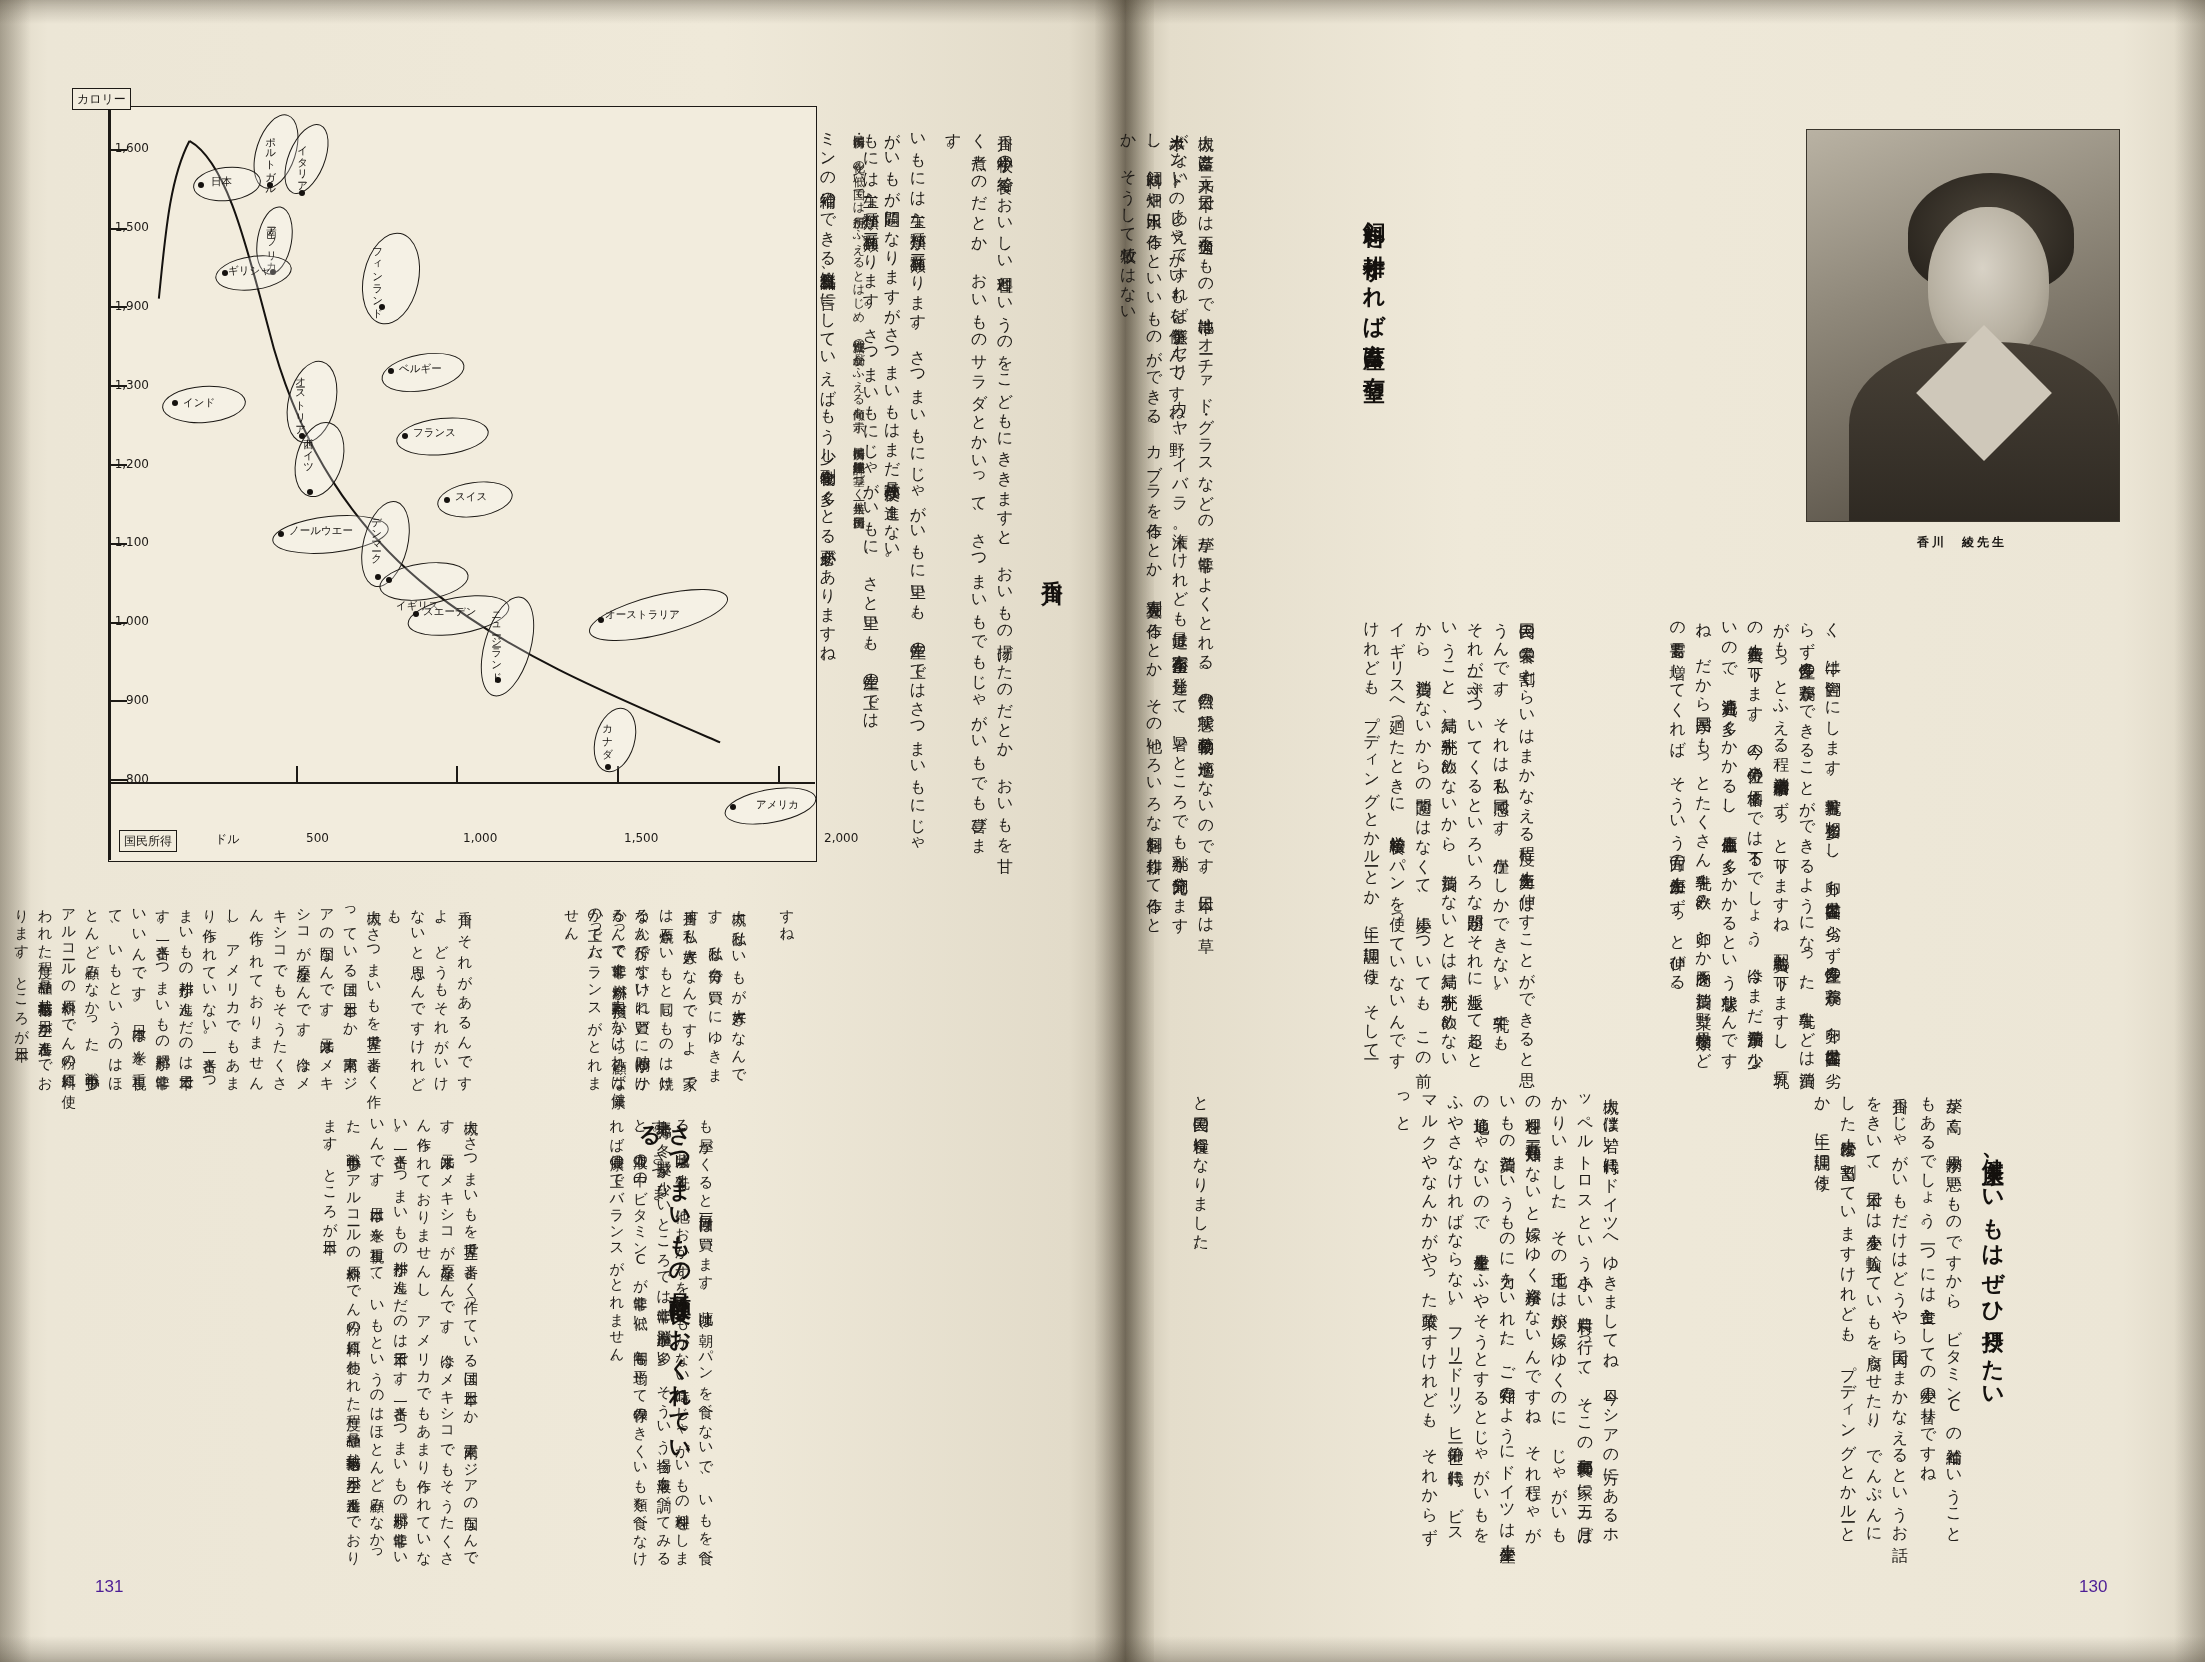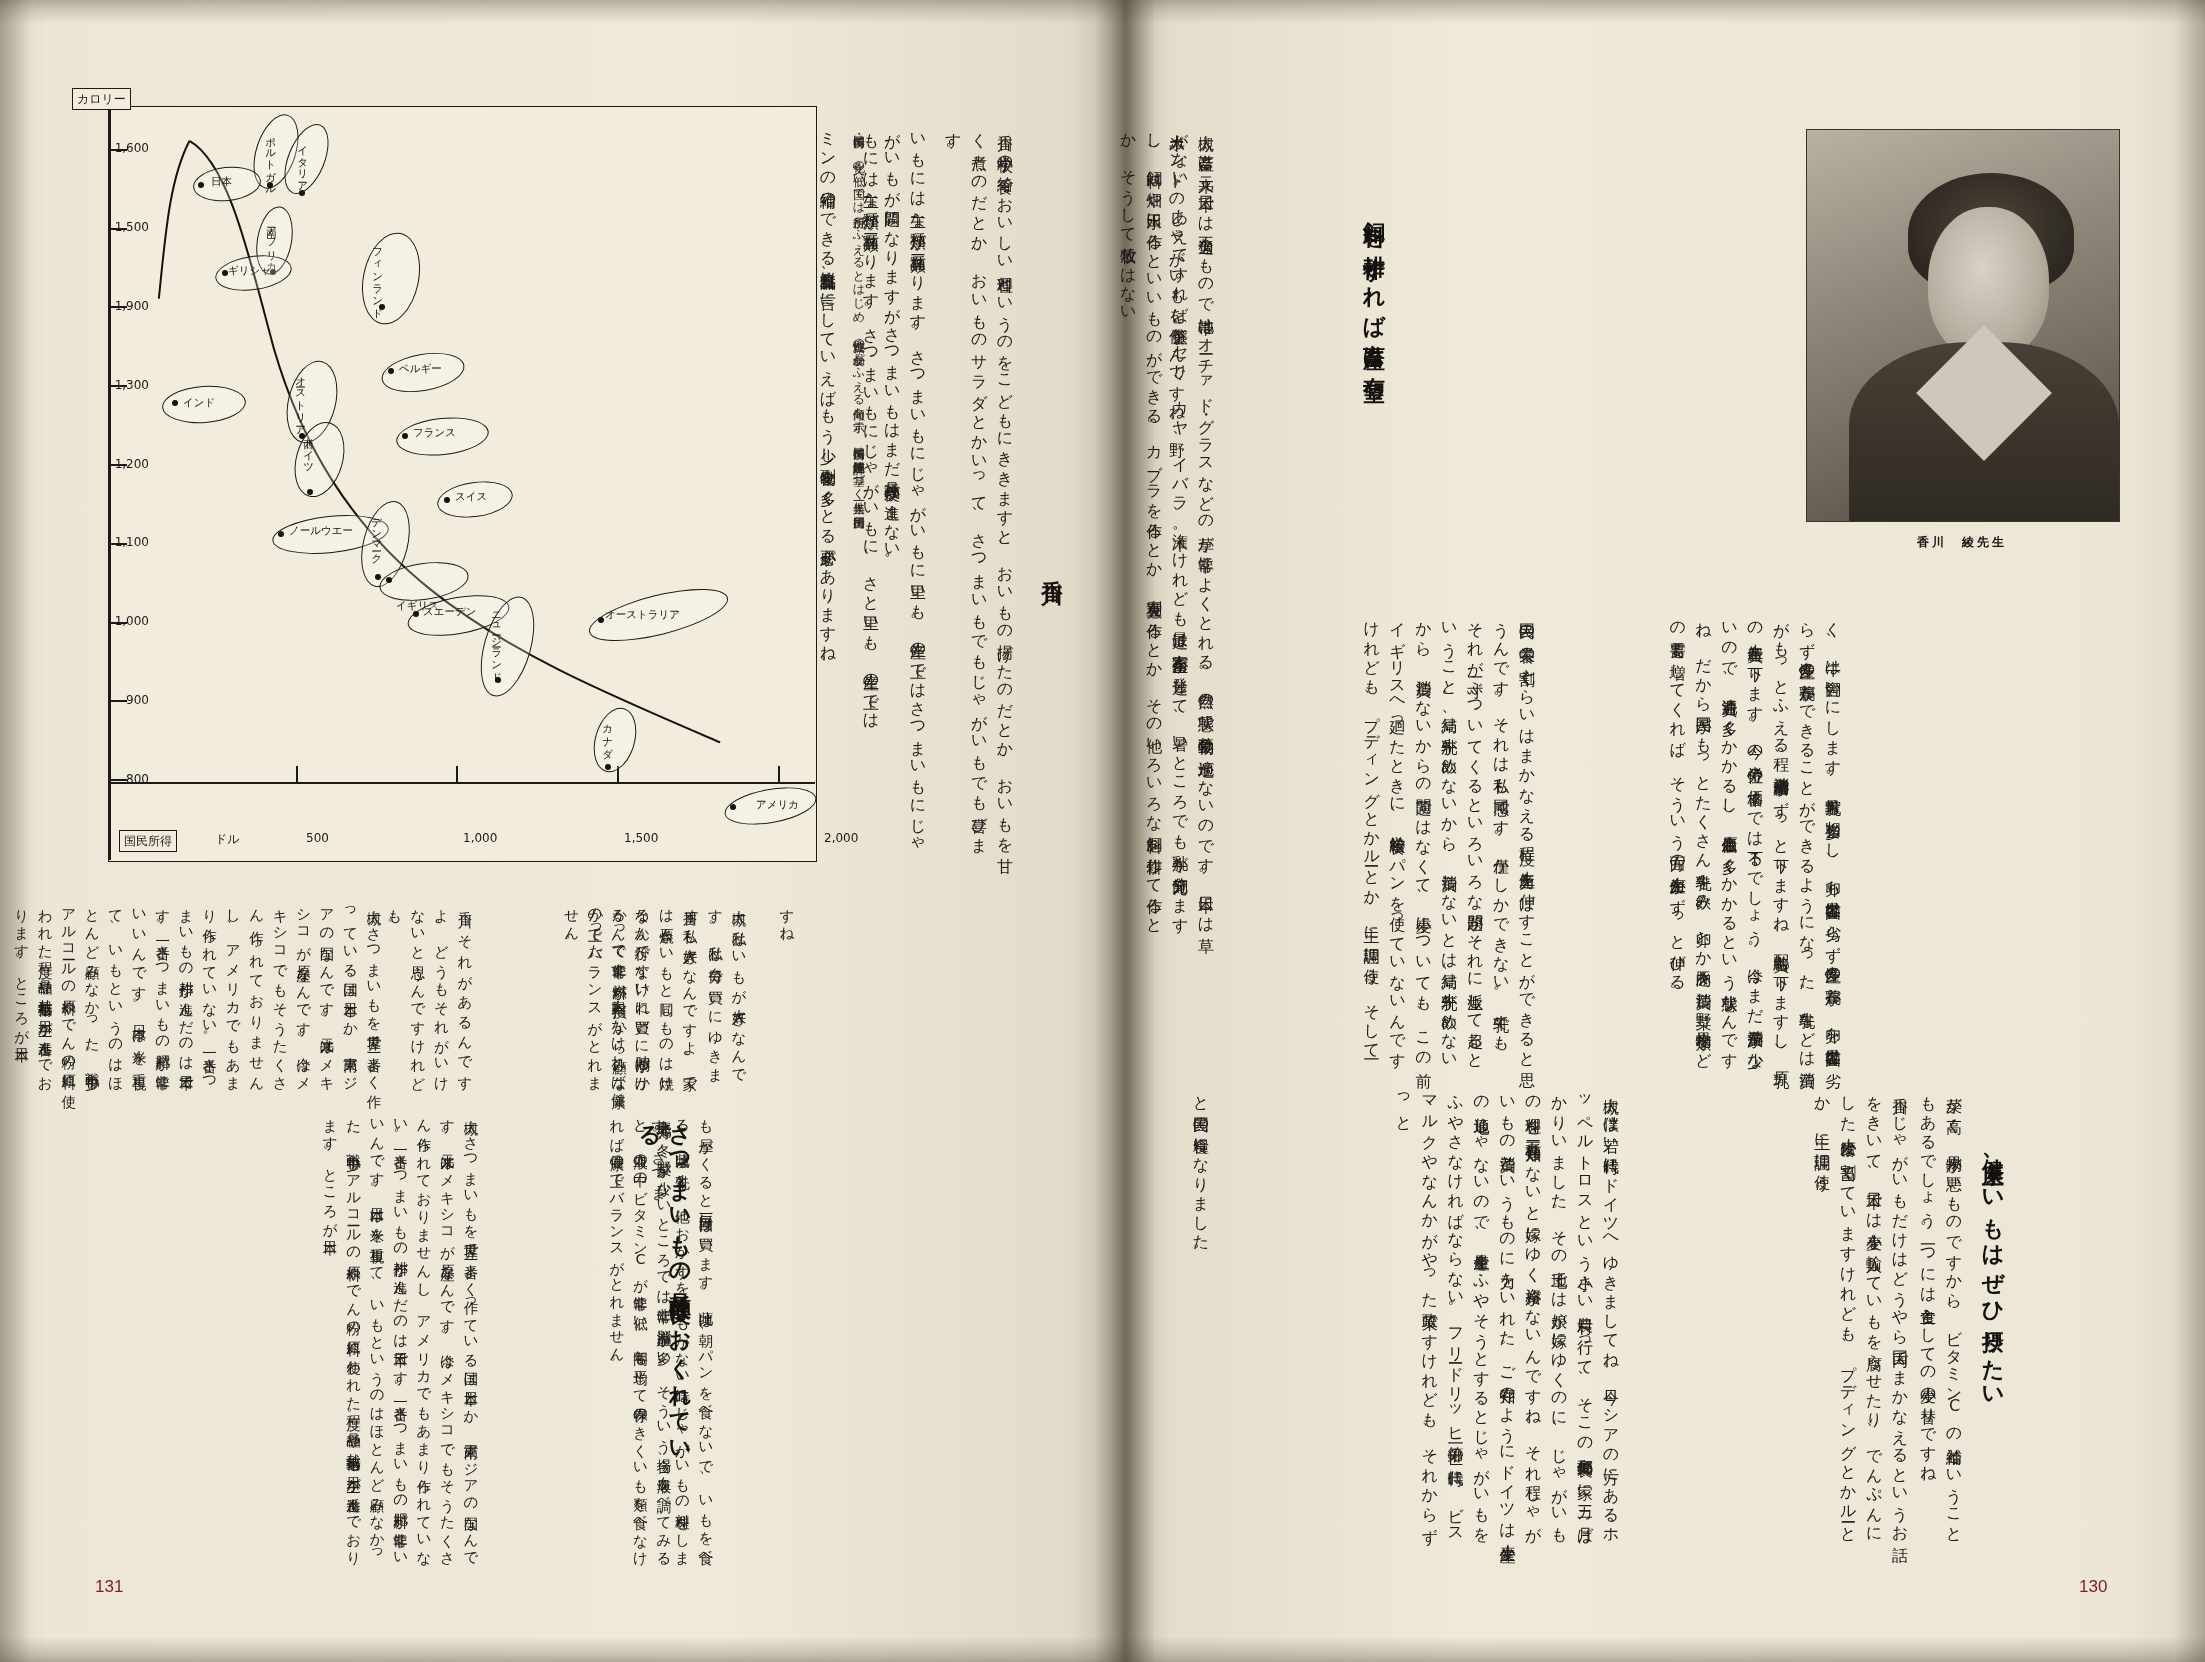--- a/index.html
+++ b/index.html
@@ -91,21 +91,21 @@
     position:absolute;
     writing-mode: vertical-rl;
     text-orientation: upright;
     font-size: 12px;
     color: #2a2620;
     line-height:1.5;
   }
   .pagenum {
     position: absolute;
     font-size: 17px;
-    color: #7f1d1d;
+    color: #4c1d95;
     font-family: "Liberation Sans", sans-serif;
   }
 
   
   #chart-box {
     position: absolute;
     left: 108px;
     top: 106px;
     width: 709px;
     height: 756px;

